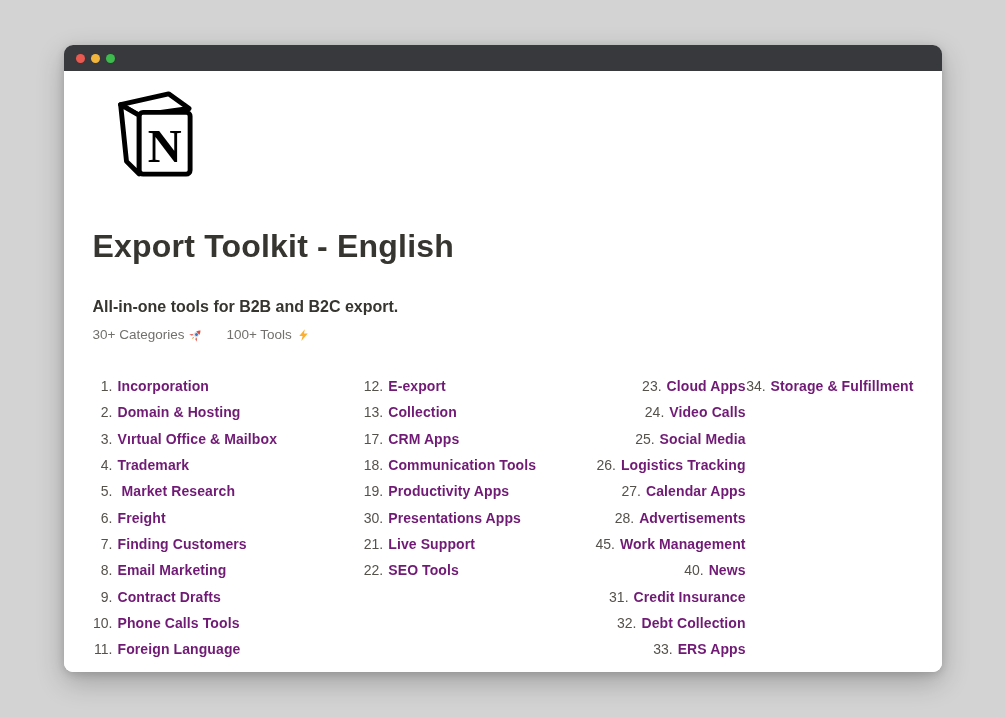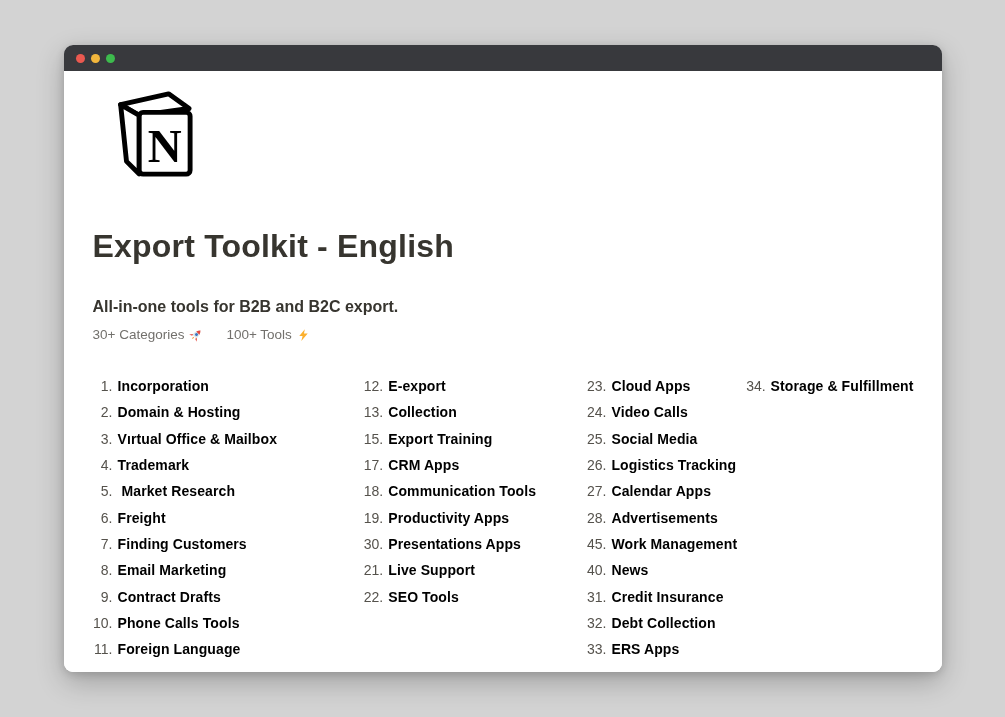--- a/index.html
+++ b/index.html
@@ -53,36 +53,36 @@
   }
   .meta .sep{width:13px;}
   .meta svg{vertical-align:middle;}
   .columns{
     margin-top:29px;
     display:flex;align-items:flex-start;
   }
   .col{display:flex;flex-direction:column;}
   .col0{width:279px;}
   .col1{width:230px;}
-  .col2{width:164px;}
+  .col2{width:164px;align-items:flex-end;}
   .col3{flex:1;}
   .item{
     height:26.3px;
     display:flex;align-items:center;
     font-size:14px;
   }
   .item .num{
     width:20px;flex:0 0 20px;
     text-align:right;
     color:#55524c;font-weight:400;
     margin-right:5px;
     white-space:pre;
   }
   .item .label{
-    color:#000000;font-weight:700;
+    color:#701a75;font-weight:700;
     white-space:pre;
     letter-spacing:.1px;
   }
 </style>
 </head>
 <body>
 
 <div class="window">
   <div class="titlebar">
     <span class="dot red"></span>
@@ -180,24 +180,20 @@
         <div class="col col1">
           <div class="item">
             <span class="num">12.</span>
             <span class="label">E-export</span>
           </div>
           <div class="item">
             <span class="num">13.</span>
             <span class="label">Collection</span>
           </div>
           <div class="item">
-            <span class="num">15.</span>
-            <span class="label">Export Training</span>
-          </div>
-          <div class="item">
             <span class="num">17.</span>
             <span class="label">CRM Apps</span>
           </div>
           <div class="item">
             <span class="num">18.</span>
             <span class="label">Communication Tools</span>
           </div>
           <div class="item">
             <span class="num">19.</span>
             <span class="label">Productivity Apps</span>

